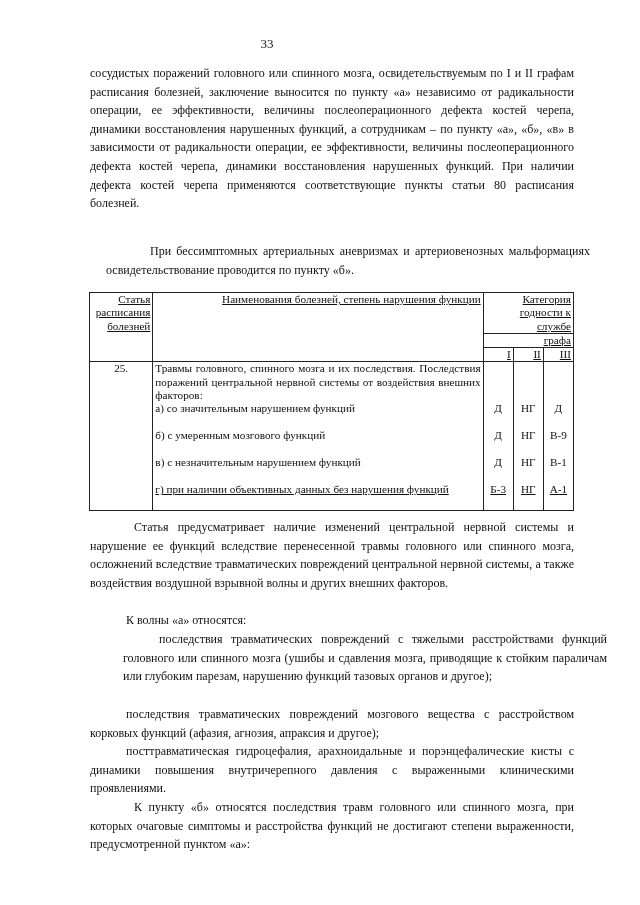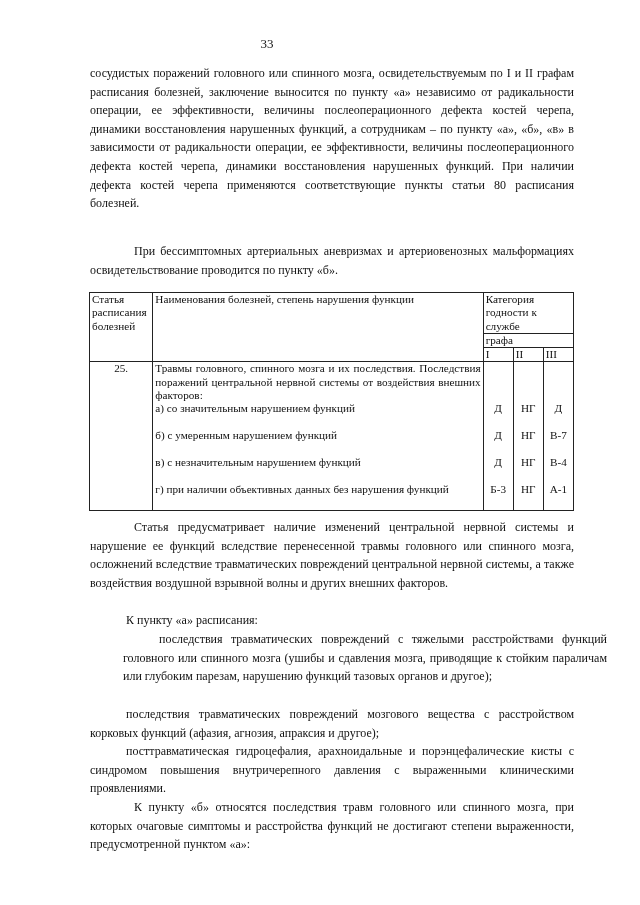--- a/index.html
+++ b/index.html
@@ -22,36 +22,36 @@
     position: absolute; left: 89px; top: 292px; width: 485px;
     border-collapse: collapse; font-size: 11.2px; line-height: 13.3px;
     table-layout: fixed;
   }
   table.schedule td, table.schedule th {
     border: 1px solid #222; padding: 0 2px; vertical-align: top; font-weight: normal;
   }
   .c-art { width: 61px; text-align: center; }
   .c-desc { width: 318px; }
   .c-cat { width: 29px; text-align: center; }
-  .hdr-center { text-align: left; }
+  .hdr-center { text-align: right; text-decoration: underline; }
   .no-bottom { border-bottom: none !important; }
   .desc-intro { text-align: justify; padding-top: 0px; margin-left: 24px; }
   .sub-row td { height: 27px; vertical-align: bottom; padding-bottom: 3px; margin-left: 16px; }
   .sub-row td.cat { text-align: center; }
   .desc-cell { border-top: none !important; border-bottom: none !important; }
   .cat-cell { border-top: none !important; border-bottom: none !important; }
-  .last-row td { border-bottom: 1px solid #222 !important; }
+  .last-row td { border-bottom: 1px solid #222 !important; text-decoration: underline; }
 </style>
 </head>
 <body>
 
 <div class="page-number">33</div>
 
 <p class="para" style="top:64px;">сосудистых поражений головного или спинного мозга, освидетельствуемым по I и II графам расписания болезней, заключение выносится по пункту «а» независимо от радикальности операции, ее эффективности, величины послеоперационного дефекта костей черепа, динамики восстановления нарушенных функций, а сотрудникам – по пункту «а», «б», «в» в зависимости от радикальности операции, ее эффективности, величины послеоперационного дефекта костей черепа, динамики восстановления нарушенных функций. При наличии дефекта костей черепа применяются соответствующие пункты статьи 80 расписания болезней.</p>
-<p class="para indent" style="top:242px;">При бессимптомных артериальных аневризмах и артериовенозных мальформациях освидетельствование проводится по пункту «б».</p>
+<p class="para indent" style="top:242px;margin-left:16px;">При бессимптомных артериальных аневризмах и артериовенозных мальформациях освидетельствование проводится по пункту «б».</p>
 
 <table class="schedule">
   <colgroup>
     <col class="c-art">
       <col class="c-desc">
       <col class="c-cat">
       <col class="c-cat">
       <col class="c-cat">
   </colgroup>
   <tbody>
@@ -75,38 +75,38 @@
     <td class="no-bottom"></td>
     <td class="no-bottom"></td>
   </tr>
   <tr class="sub-row">
     <td class="desc-cell">а) со значительным нарушением функций</td>
     <td class="cat cat-cell">Д</td>
     <td class="cat cat-cell">НГ</td>
     <td class="cat cat-cell">Д</td>
   </tr>
   <tr class="sub-row">
-    <td class="desc-cell">б) с умеренным нарушением функций</td>
+    <td class="desc-cell">б) с умеренным мозгового функций</td>
     <td class="cat cat-cell">Д</td>
     <td class="cat cat-cell">НГ</td>
-    <td class="cat cat-cell">В-7</td>
+    <td class="cat cat-cell">В-9</td>
   </tr>
   <tr class="sub-row">
     <td class="desc-cell">в) с незначительным нарушением функций</td>
     <td class="cat cat-cell">Д</td>
     <td class="cat cat-cell">НГ</td>
-    <td class="cat cat-cell">В-4</td>
+    <td class="cat cat-cell">В-1</td>
   </tr>
   <tr class="sub-row last-row">
     <td class="desc-cell" style="white-space:nowrap;">г) при наличии объективных данных без нарушения функций</td>
     <td class="cat cat-cell">Б-3</td>
     <td class="cat cat-cell">НГ</td>
     <td class="cat cat-cell">А-1</td>
   </tr>
 </tbody>
   </table>
 
 <p class="para indent" style="top:518px;">Статья предусматривает наличие изменений центральной нервной системы и нарушение ее функций вследствие перенесенной травмы головного или спинного мозга, осложнений вследствие травматических повреждений центральной нервной системы, а также воздействия воздушной взрывной волны и других внешних факторов.</p>
-<p class="para indent-sm" style="top:611px;">К пункту «а» расписания:</p>
+<p class="para indent-sm" style="top:611px;">К волны «а» относятся:</p>
 <p class="para indent-sm" style="top:630px;margin-left:33px;">последствия травматических повреждений с тяжелыми расстройствами функций головного или спинного мозга (ушибы и сдавления мозга, приводящие к стойким параличам или глубоким парезам, нарушению функций тазовых органов и другое);</p>
 <p class="para indent-sm" style="top:705px;">последствия травматических повреждений мозгового вещества с расстройством корковых функций (афазия, агнозия, апраксия и другое);</p>
-<p class="para indent-sm" style="top:742px;">посттравматическая гидроцефалия, арахноидальные и порэнцефалические кисты с синдромом повышения внутричерепного давления с выраженными клиническими проявлениями.</p>
+<p class="para indent-sm" style="top:742px;">посттравматическая гидроцефалия, арахноидальные и порэнцефалические кисты с динамики повышения внутричерепного давления с выраженными клиническими проявлениями.</p>
 <p class="para indent" style="top:798px;">К пункту «б» относятся последствия травм головного или спинного мозга, при которых очаговые симптомы и расстройства функций не достигают степени выраженности, предусмотренной пунктом «а»:</p>
 
 </body></html>

